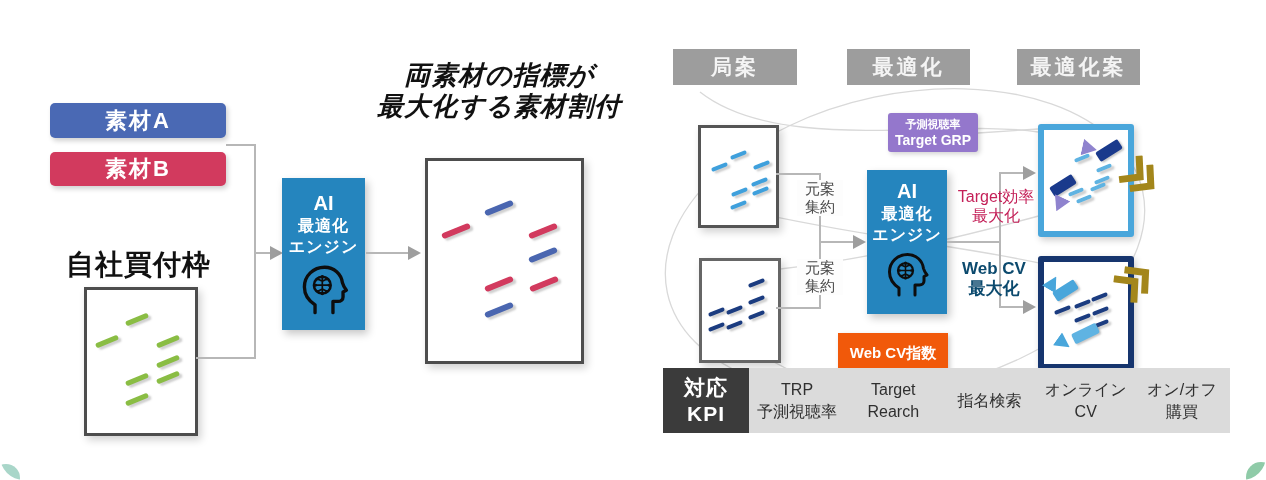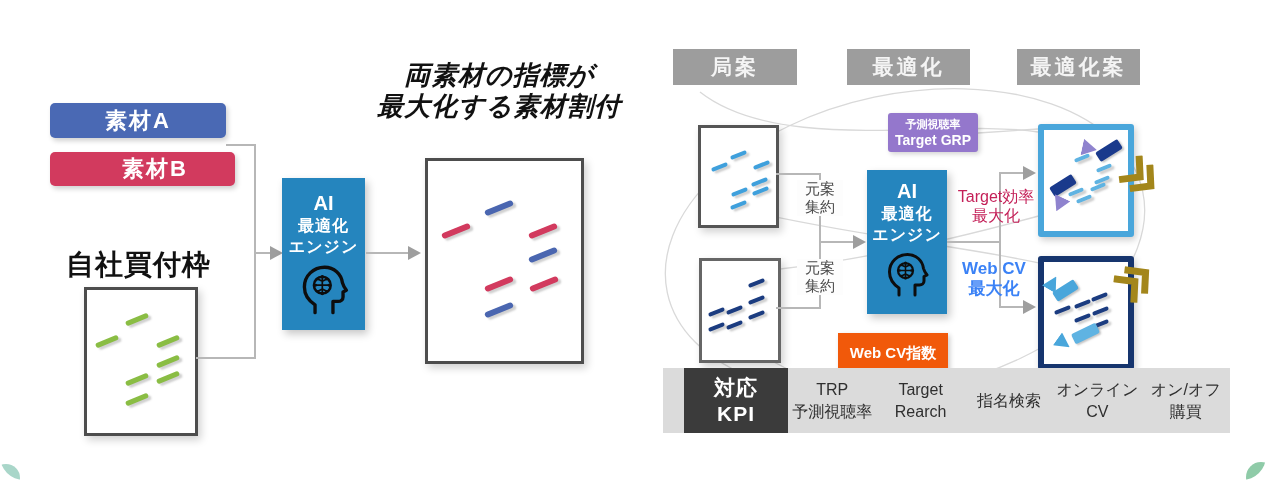--- a/index.html
+++ b/index.html
@@ -28,21 +28,21 @@
          border-bottom:7px solid transparent;border-left:13px solid #9e9e9e;}
   
   .ghead{background:#9d9d9d;color:#f4f4f4;font-size:21px;font-weight:700;letter-spacing:3px;
          display:flex;align-items:center;justify-content:center;}
   .agg{width:46px;text-align:center;font-size:15px;line-height:18px;color:#4a4a4a;background:#fdfdfd;}
   .badge-purple{background:#9477CC;color:#fff;border-radius:3px;text-align:center;
                 box-shadow:2px 2px 5px rgba(0,0,0,.18);}
   .badge-purple .s1{display:block;font-size:11px;font-weight:700;margin-top:4px;}
   .badge-purple .s2{display:block;font-size:14px;font-weight:700;}
   .lbl-crimson{color:#C42058;font-weight:400;font-size:16px;line-height:19px;text-align:center;}
-  .lbl-orange{color:#3b82f6;font-weight:700;font-size:17px;line-height:20px;text-align:center;}
+  .lbl-orange{color:#0c4a6e;font-weight:700;font-size:17px;line-height:20px;text-align:center;}
   .badge-orange{background:#F1590A;color:#fff;font-size:15px;font-weight:700;display:flex;
                 align-items:center;justify-content:center;box-shadow:2px 2px 5px rgba(0,0,0,.2);}
   .gold-note{color:#A3861B;font-weight:700;font-size:17px;line-height:21px;}
   .gold-note span{display:block;}
   
   .kpi-bar{background:#dbdbdb;display:flex;}
   .kpi-dark{background:#3b3b3b;color:#fff;font-size:21px;font-weight:700;line-height:26px;
             display:flex;flex-direction:column;align-items:center;justify-content:center;letter-spacing:1px;}
   .kpi-col{flex:1;display:flex;flex-direction:column;align-items:center;justify-content:center;
            font-size:16px;line-height:22px;color:#2f2f2f;}
@@ -67,21 +67,21 @@
       <path d="M772 270 C 880 258 980 232 1046 214"></path>
       <path d="M752 350 C 900 438 1040 415 1090 350"></path>
       <path d="M978 133 L 1038 129"></path>
     </g>
   </svg>
 
 
   <div class="abs pill" style="left:50px;top:103px;width:176px;height:35px;background:#4A69B4;">
     <span>素材A</span>
   </div>
-  <div class="abs pill" style="left:50px;top:152px;width:160px;height:34px;background:#D23A5E;padding-left:25px;">
+  <div class="abs pill" style="left:50px;top:152px;width:176px;height:34px;background:#D23A5E;">
     <span>素材B</span>
   </div>
 
   <div class="abs" style="left:31px;top:246px;width:215px;text-align:center;">
     <span class="h-big">自社買付枠</span>
   </div>
 
   <div id="green-box" class="abs frame" style="left:84px;top:287px;width:108px;height:143px;">
       <div class="dash" style="left: 38px; top: 27px; width: 24px; height: 5px; background: rgb(138, 189, 68);"></div>
       <div class="dash" style="left: 8px; top: 49px; width: 24px; height: 5px; background: rgb(138, 189, 68);"></div>
@@ -258,21 +258,21 @@
     </g>
   </svg>
   <svg class="abs" style="left:1118px;top:262px;transform:rotate(-40deg);" width="38" height="38">
     <g fill="none" stroke="#A3861B" stroke-width="7" stroke-linecap="square">
       <polyline points="5,5 17,18 5,31"></polyline>
         <polyline points="19,5 31,18 19,31"></polyline>
     </g>
   </svg>
 
   <div class="abs kpi-bar" style="left:663px;top:368px;width:567px;height:65px;">
-    <div class="kpi-dark" style="width:104px;flex:none;margin-left:21px;">
+    <div class="kpi-dark" style="width:86px;flex:none;">
       <span>対応</span>
       <span>KPI</span>
     </div>
     <div class="kpi-col">
       <span>TRP</span>
       <span>予測視聴率</span>
     </div>
     <div class="kpi-col">
       <span>Target</span>
       <span>Rearch</span>

